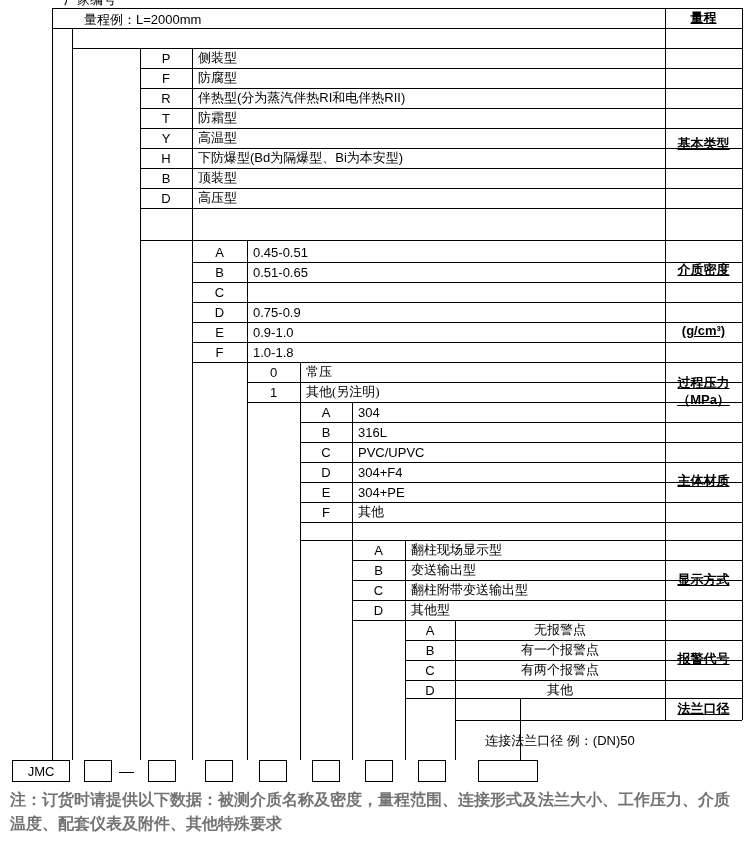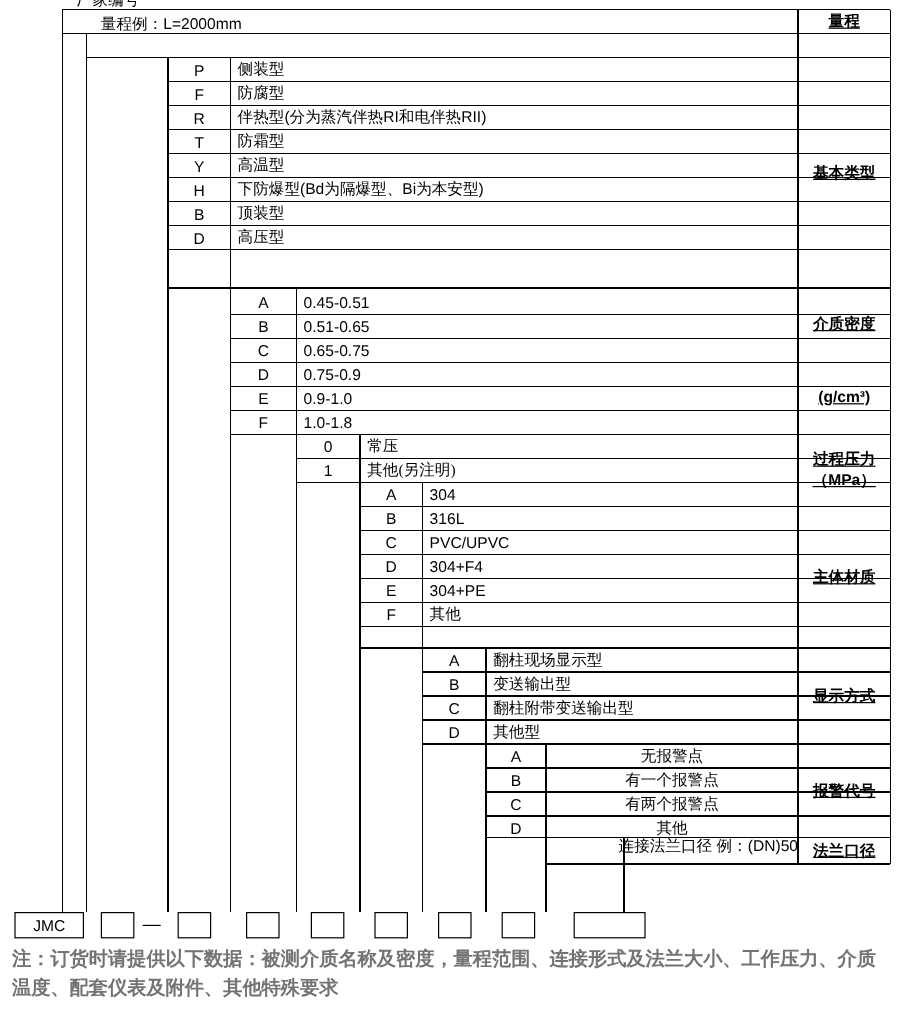--- a/index.html
+++ b/index.html
@@ -192,23 +192,20 @@
   <div class="cell code" style="left:192px;top:262px;width:55px;height:20px;">
       <span>B</span>
     </div>
   <div class="cell desc" style="left:247px;top:262px;width:418px;height:20px;">
       <span>0.51-0.65</span>
     </div>
 
   <div class="cell code" style="left:192px;top:282px;width:55px;height:20px;">
       <span>C</span>
     </div>
-  <div class="cell desc" style="left:247px;top:282px;width:418px;height:20px;">
-      <span>0.65-0.75</span>
-    </div>
 
   <div class="cell code" style="left:192px;top:302px;width:55px;height:20px;">
       <span>D</span>
     </div>
   <div class="cell desc" style="left:247px;top:302px;width:418px;height:20px;">
       <span>0.75-0.9</span>
     </div>
 
   <div class="cell code" style="left:192px;top:322px;width:55px;height:20px;">
       <span>E</span>
@@ -351,21 +348,21 @@
       <span>D</span>
     </div>
   <div class="cell desc" style="left:455px;top:680px;width:210px;height:20px;justify-content:center;padding-left:0;">
       <span>其他</span>
     </div>
 
   <div class="cell rightlabel" style="left:665px;top:620px;width:77px;height:78px;">
     <span>报警代号</span>
   </div>
 
-  <div class="cell desc" style="left:455px;top:694px;width:210px;height:22px;justify-content:flex-end;padding-left:0;">
+  <div class="cell desc" style="left:455px;top:730px;width:210px;height:22px;justify-content:center;padding-left:0;">
       <span>连接法兰口径 例：(DN)50</span>
     </div>
   <div class="cell rightlabel" style="left:665px;top:698px;width:77px;height:22px;">
     <span>法兰口径</span>
   </div>
 
   <div class="bottombox" style="left:12px;top:760px;width:58px;height:22px;">
     <span>JMC</span>
   </div>
   <div class="bottombox" style="left:84px;top:760px;width:28px;height:22px;">

